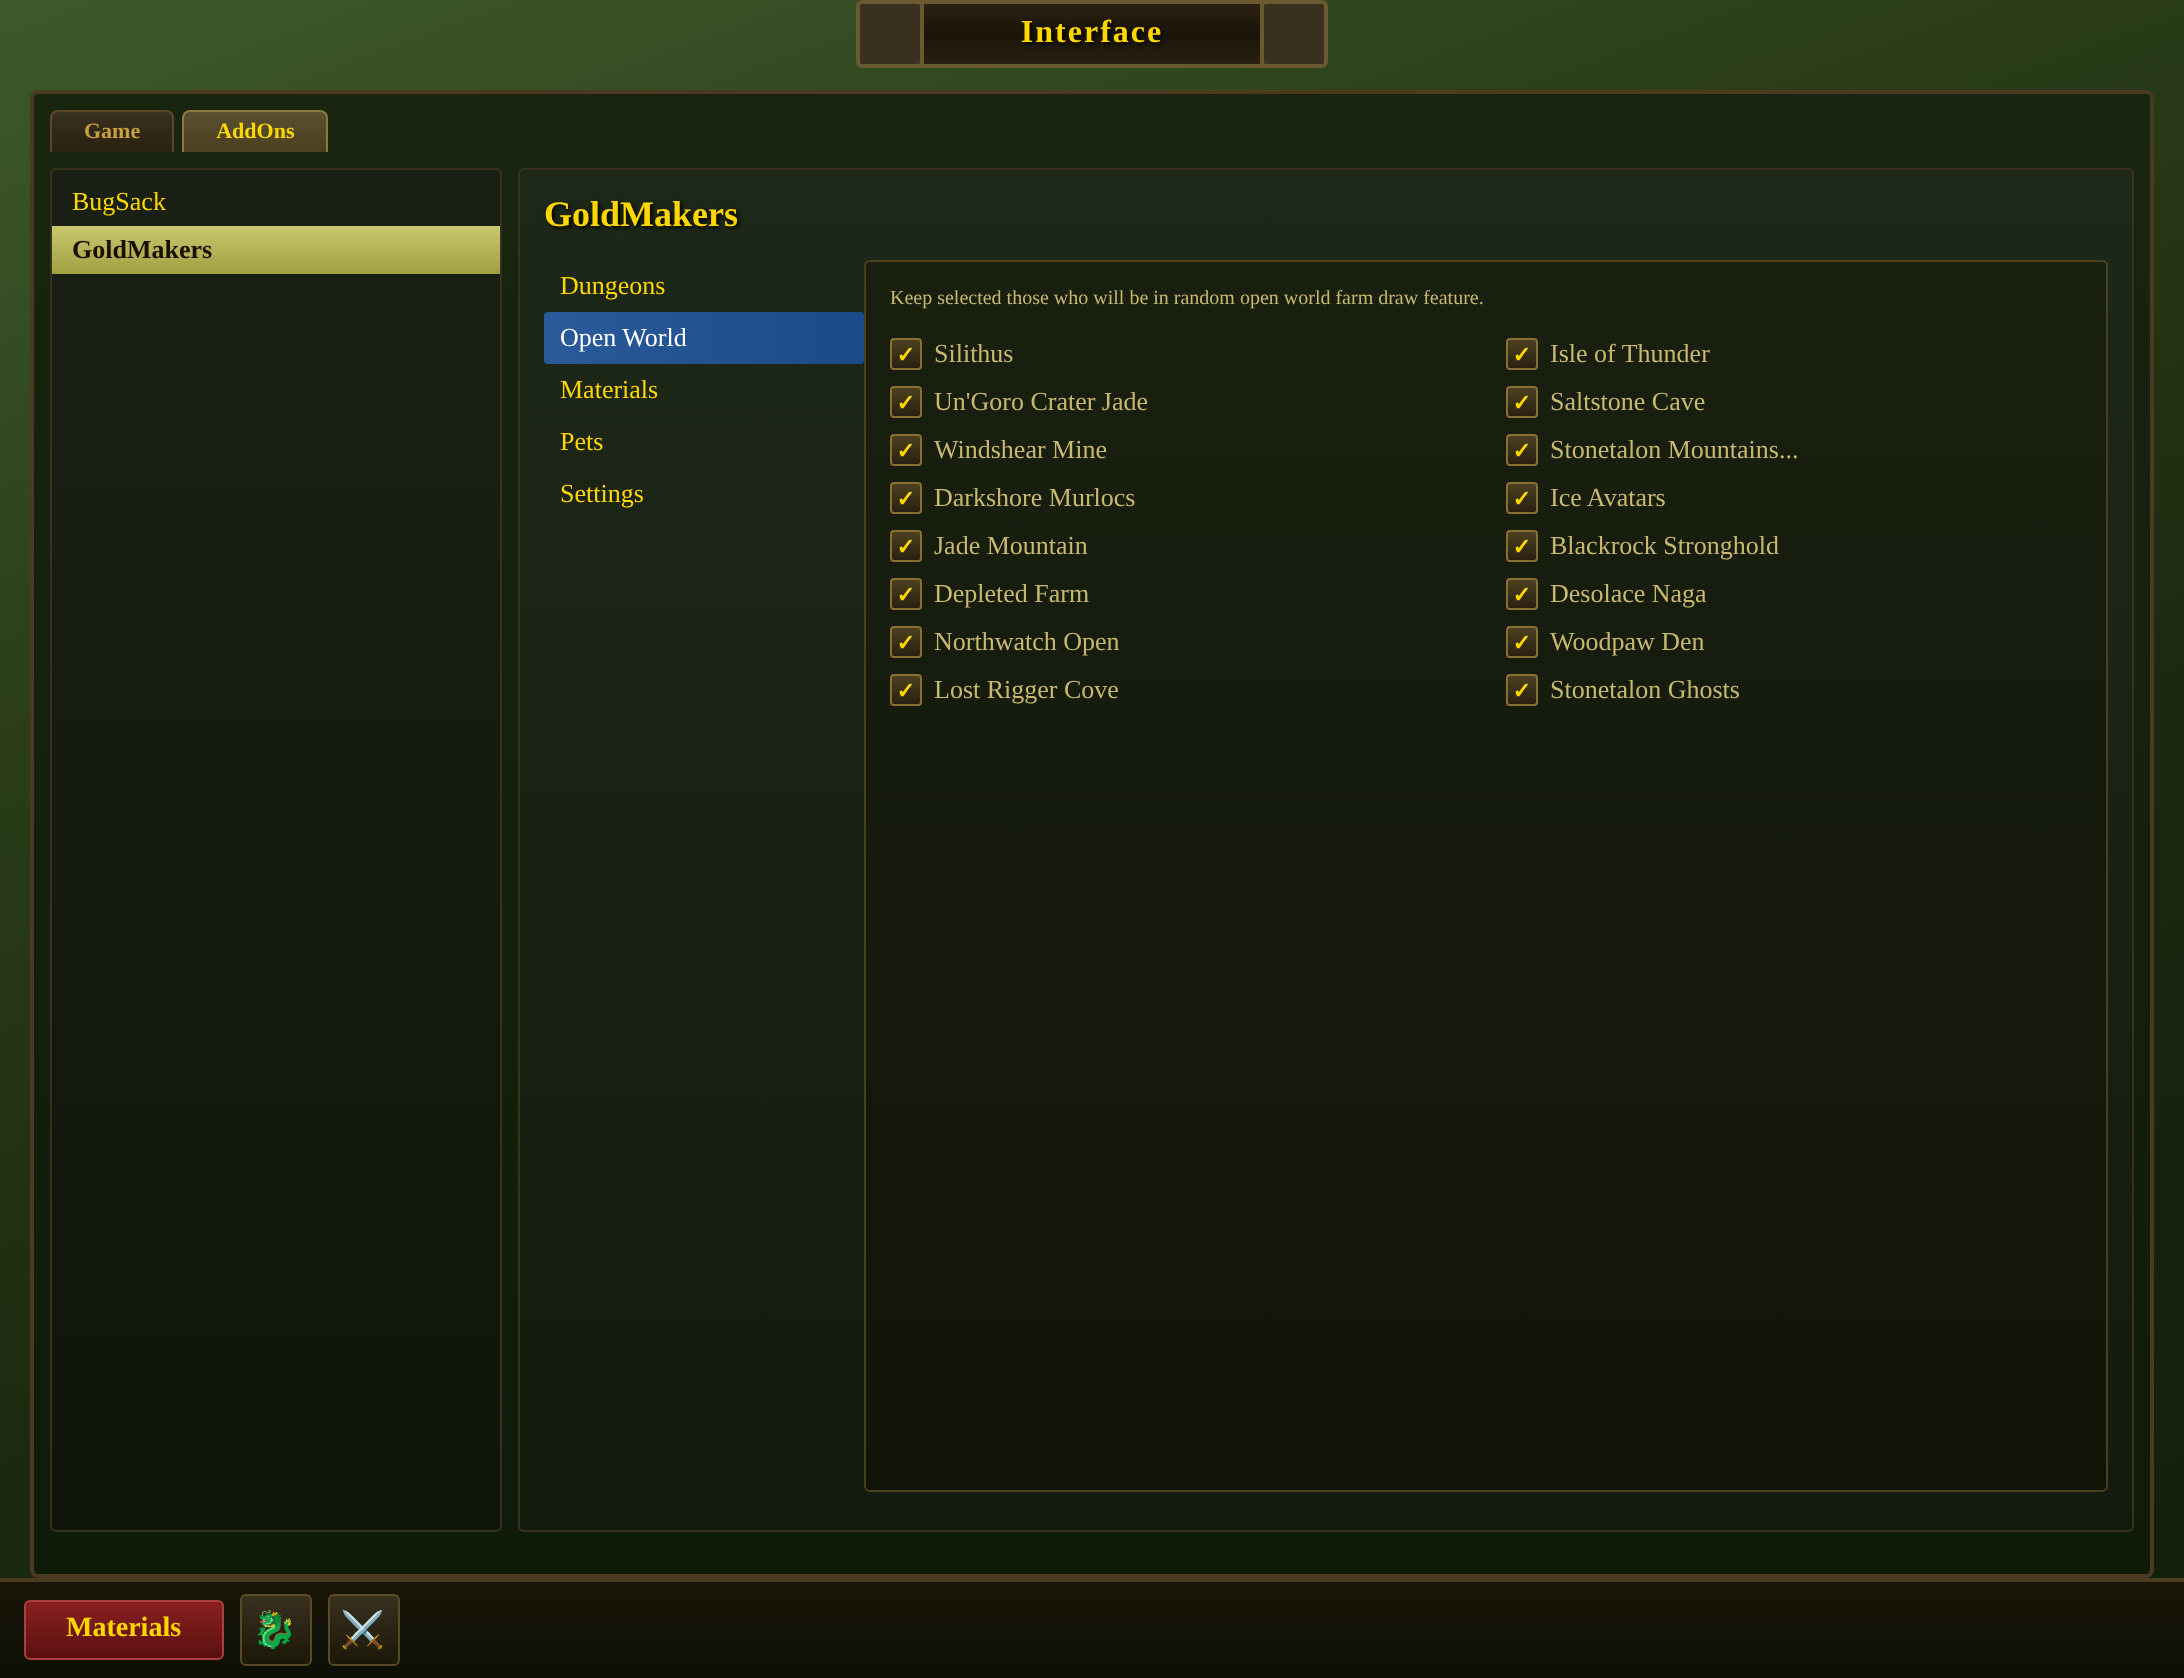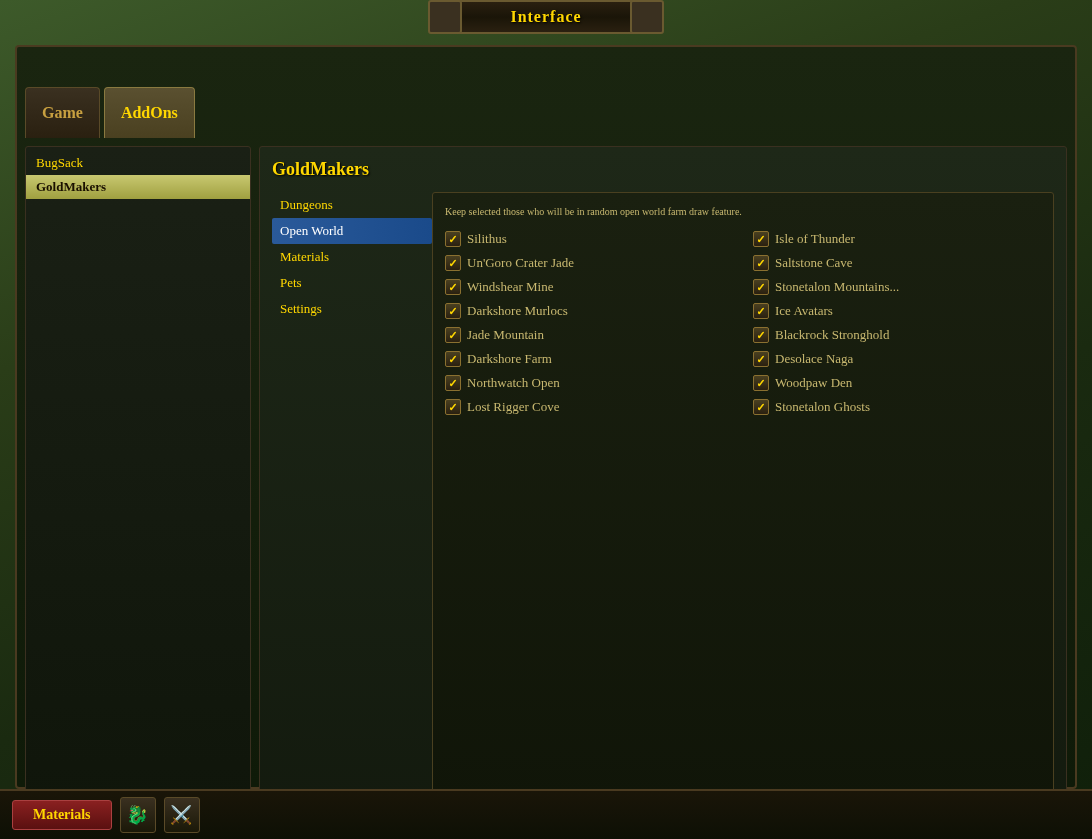--- a/index.html
+++ b/index.html
@@ -82,29 +82,28 @@
     }
 
     
     .tab-bar {
       display: flex;
       padding: 8px 8px 0;
       gap: 4px;
     }
 
     .tab {
-      padding: 16px 16px;
+      padding: 4px 16px;
       border: 1px solid #5a4a28;
       border-bottom: none;
       border-radius: 4px 4px 0 0;
       cursor: pointer;
-      font-size: 16px;
-      font-family: 'Times New Roman', serif;
-      font-weight: bold;
-      margin-top: 32px;
+      font-size: 11px;
+      font-family: 'Times New Roman', serif;
+      font-weight: bold;
     }
 
     .tab-game {
       background: linear-gradient(180deg, #3a3020 0%, #2a2010 100%);
       color: #c8a040;
     }
 
     .tab-addons {
       background: linear-gradient(180deg, #5a5030 0%, #4a4020 100%);
       color: #ffd700;
@@ -392,21 +391,21 @@
               <div class="item-checkbox item-checkbox-checked"></div>
               <span class="item-label">Jade Mountain</span>
             </div>
             <div class="item-row">
               <div class="item-checkbox item-checkbox-checked"></div>
               <span class="item-label">Blackrock Stronghold</span>
             </div>
 
             <div class="item-row">
               <div class="item-checkbox item-checkbox-checked"></div>
-              <span class="item-label">Darkshore Farm</span>
+              <span class="item-label">Depleted Farm</span>
             </div>
             <div class="item-row">
               <div class="item-checkbox item-checkbox-checked"></div>
               <span class="item-label">Desolace Naga</span>
             </div>
 
             <div class="item-row">
               <div class="item-checkbox item-checkbox-checked"></div>
               <span class="item-label">Northwatch Open</span>
             </div>

